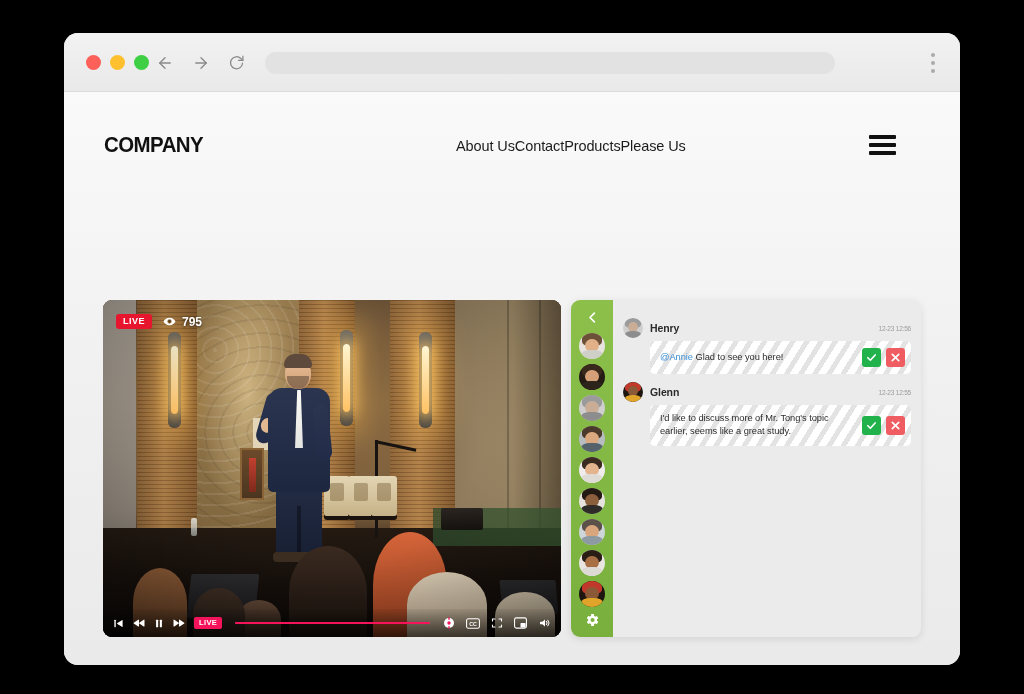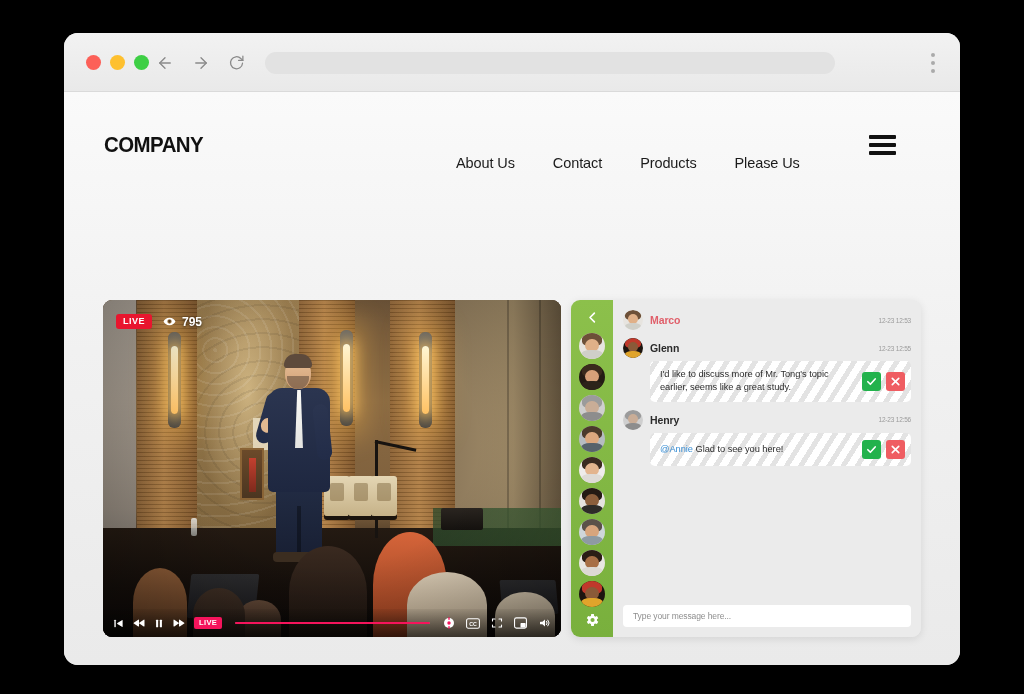--- a/index.html
+++ b/index.html
@@ -98,23 +98,21 @@
     letter-spacing: -0.6px;
     color: #111111;
     font-family: "Liberation Sans", sans-serif;
     transform: scaleX(0.93);
     transform-origin: left center;
   }
   #main-nav {
     position: absolute;
     left: 392px; top: 46px;
     display: flex;
-    gap: 38px;
     align-items: flex-start;
-    margin-top: 17px;
   }
   .nav-link {
     font-size: 14.5px;
     color: #1b1b1b;
     letter-spacing: -0.1px;
     white-space: nowrap;
     cursor: pointer;
   }
   #hamburger-menu {
     position: absolute;
@@ -872,34 +870,53 @@
             <svg width="16" height="16" viewBox="0 0 24 24" fill="#ffffff">
                 <path d="M19.4 13a7.6 7.6 0 0 0 0-2l2-1.6-2-3.4-2.4 1a7.5 7.5 0 0 0-1.8-1L14.8 3h-4l-.4 2.9a7.5 7.5 0 0 0-1.8 1l-2.4-1-2 3.4L6.2 11a7.6 7.6 0 0 0 0 2l-2 1.6 2 3.4 2.4-1c.55.43 1.16.77 1.8 1l.4 3h4l.4-2.9c.64-.25 1.25-.59 1.8-1l2.4 1 2-3.4-2-1.7z"></path>
                 <circle cx="12.8" cy="12" r="3.1" fill="#7cb23f"></circle>
               </svg>
           </span>
         </div>
 
         <div id="chat-body">
 
           <div class="msg-group">
+          </div>
+
+
+          <div class="msg-group">
             <div class="msg-head">
               <span class="msg-avatar">
                 <span class="face">
-                    <span class="bg" style="background:#e7e4df"></span>
-                    <span class="hair" style="background:#6d5038"></span>
-                    <span class="skin" style="background:#e0b088"></span>
-                    <span class="body" style="background:#cfcfc8"></span>
+                    <span class="bg" style="background:#cfcfcf"></span>
+                    <span class="hair" style="background:#9b9b9b"></span>
+                    <span class="skin" style="background:#c9ad97"></span>
+                    <span class="body" style="background:#8d8d8d"></span>
                   </span>
               </span>
-              <span class="msg-name accent">Marco</span>
-              <span class="msg-time">12-23 12:53</span>
+              <span class="msg-name">Henry</span>
+              <span class="msg-time">12-23 12:56</span>
+            </div>
+            <div class="msg-bubble pending">
+              <span class="bubble-text"><span class="mention">@Annie</span> <span>Glad to see you here!</span></span>
+              <span class="mod-actions">
+                <span class="mod-btn approve">
+                  <svg width="11" height="11" viewBox="0 0 24 24" fill="none" stroke="#ffffff" stroke-width="3.6" stroke-linecap="round" stroke-linejoin="round">
+                      <polyline points="4 12.5 9.5 18 20 6.5"></polyline>
+                    </svg>
+                </span>
+                <span class="mod-btn reject">
+                  <svg width="11" height="11" viewBox="0 0 24 24" fill="none" stroke="#ffffff" stroke-width="3.6" stroke-linecap="round">
+                      <line x1="5" y1="5" x2="19" y2="19"></line>
+                      <line x1="19" y1="5" x2="5" y2="19"></line>
+                    </svg>
+                </span>
+              </span>
             </div>
           </div>
-
 
           <div class="msg-group">
             <div class="msg-head">
               <span class="msg-avatar">
                 <span class="face">
                     <span class="bg" style="background:#1d1510"></span>
                     <span class="hair" style="background:#c0392b"></span>
                     <span class="skin" style="background:#8a5a38"></span>
                     <span class="body" style="background:#e0a42b"></span>
                   </span>
@@ -918,52 +935,18 @@
                 <span class="mod-btn reject">
                   <svg width="11" height="11" viewBox="0 0 24 24" fill="none" stroke="#ffffff" stroke-width="3.6" stroke-linecap="round">
                       <line x1="5" y1="5" x2="19" y2="19"></line>
                       <line x1="19" y1="5" x2="5" y2="19"></line>
                     </svg>
                 </span>
               </span>
             </div>
           </div>
 
-          <div class="msg-group">
-            <div class="msg-head">
-              <span class="msg-avatar">
-                <span class="face">
-                    <span class="bg" style="background:#cfcfcf"></span>
-                    <span class="hair" style="background:#9b9b9b"></span>
-                    <span class="skin" style="background:#c9ad97"></span>
-                    <span class="body" style="background:#8d8d8d"></span>
-                  </span>
-              </span>
-              <span class="msg-name">Henry</span>
-              <span class="msg-time">12-23 12:56</span>
-            </div>
-            <div class="msg-bubble pending">
-              <span class="bubble-text"><span class="mention">@Annie</span> <span>Glad to see you here!</span></span>
-              <span class="mod-actions">
-                <span class="mod-btn approve">
-                  <svg width="11" height="11" viewBox="0 0 24 24" fill="none" stroke="#ffffff" stroke-width="3.6" stroke-linecap="round" stroke-linejoin="round">
-                      <polyline points="4 12.5 9.5 18 20 6.5"></polyline>
-                    </svg>
-                </span>
-                <span class="mod-btn reject">
-                  <svg width="11" height="11" viewBox="0 0 24 24" fill="none" stroke="#ffffff" stroke-width="3.6" stroke-linecap="round">
-                      <line x1="5" y1="5" x2="19" y2="19"></line>
-                      <line x1="19" y1="5" x2="5" y2="19"></line>
-                    </svg>
-                </span>
-              </span>
-            </div>
-          </div>
-
-          <div id="chat-input-wrap">
-            <input id="chat-input" type="text" placeholder="Type your message here..." style="">
-          </div>
         </div>
       </div>
 
     </div>
   </div>
 </div>
 
 </body></html>

